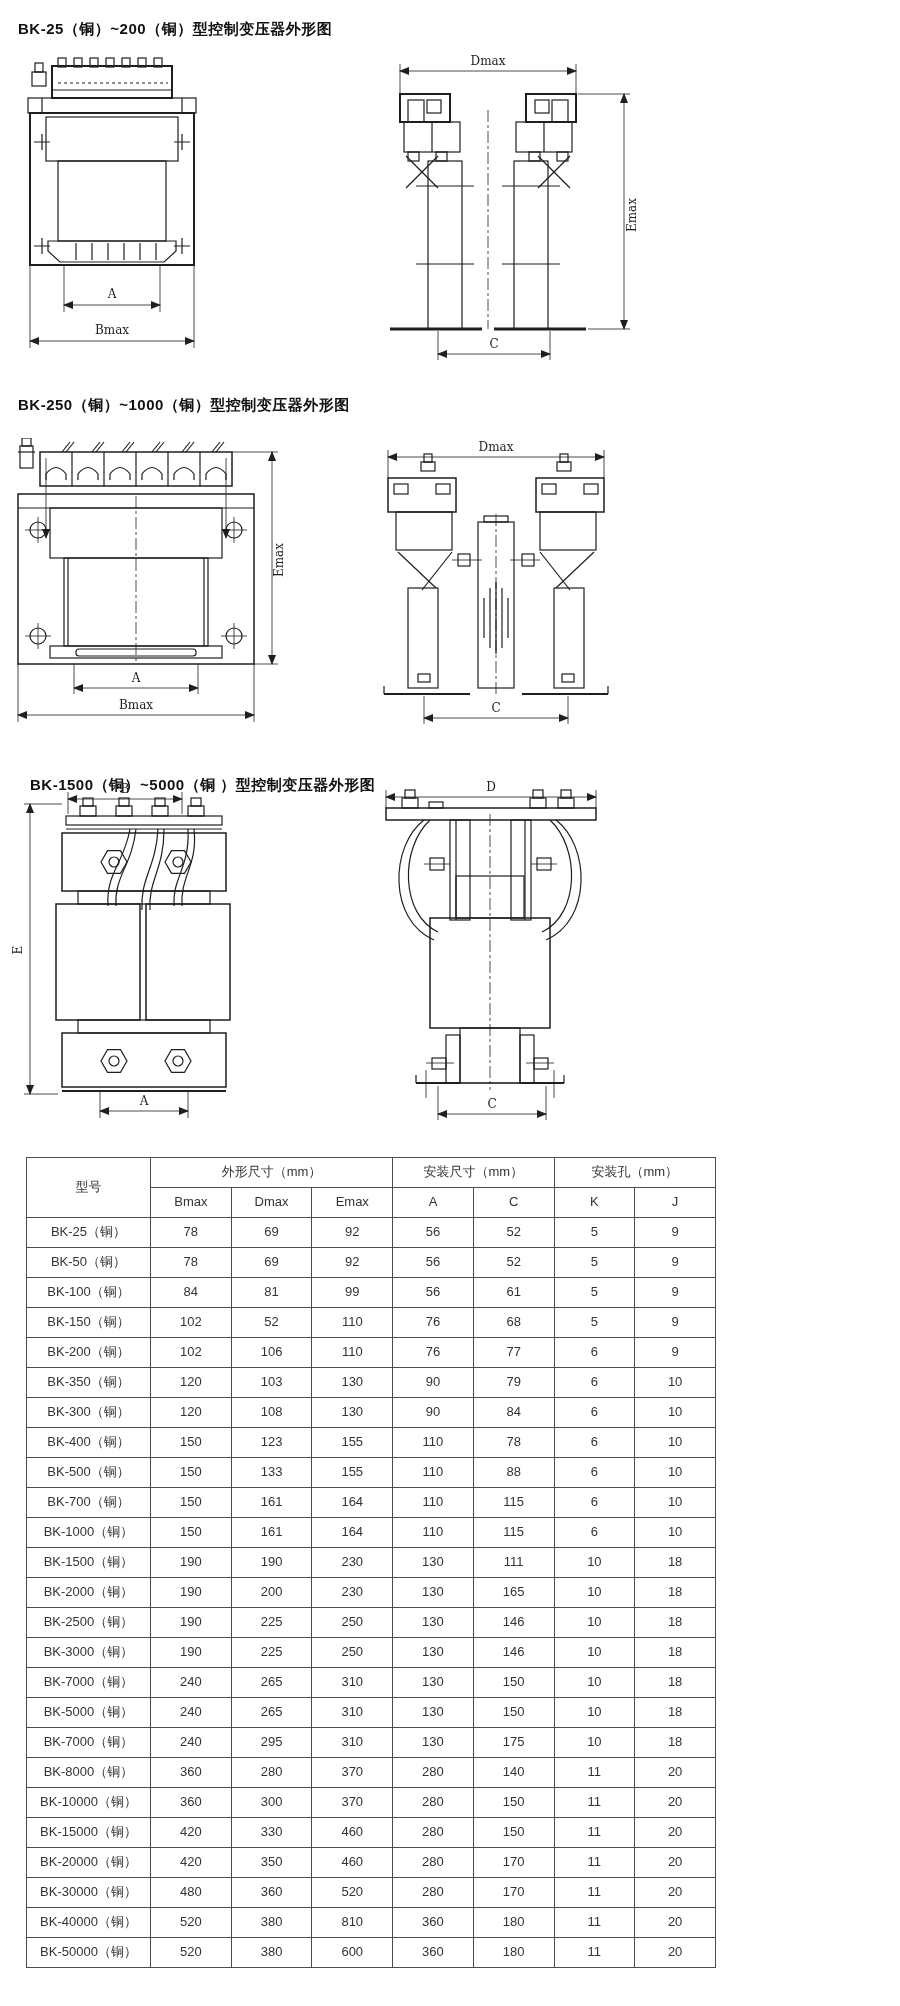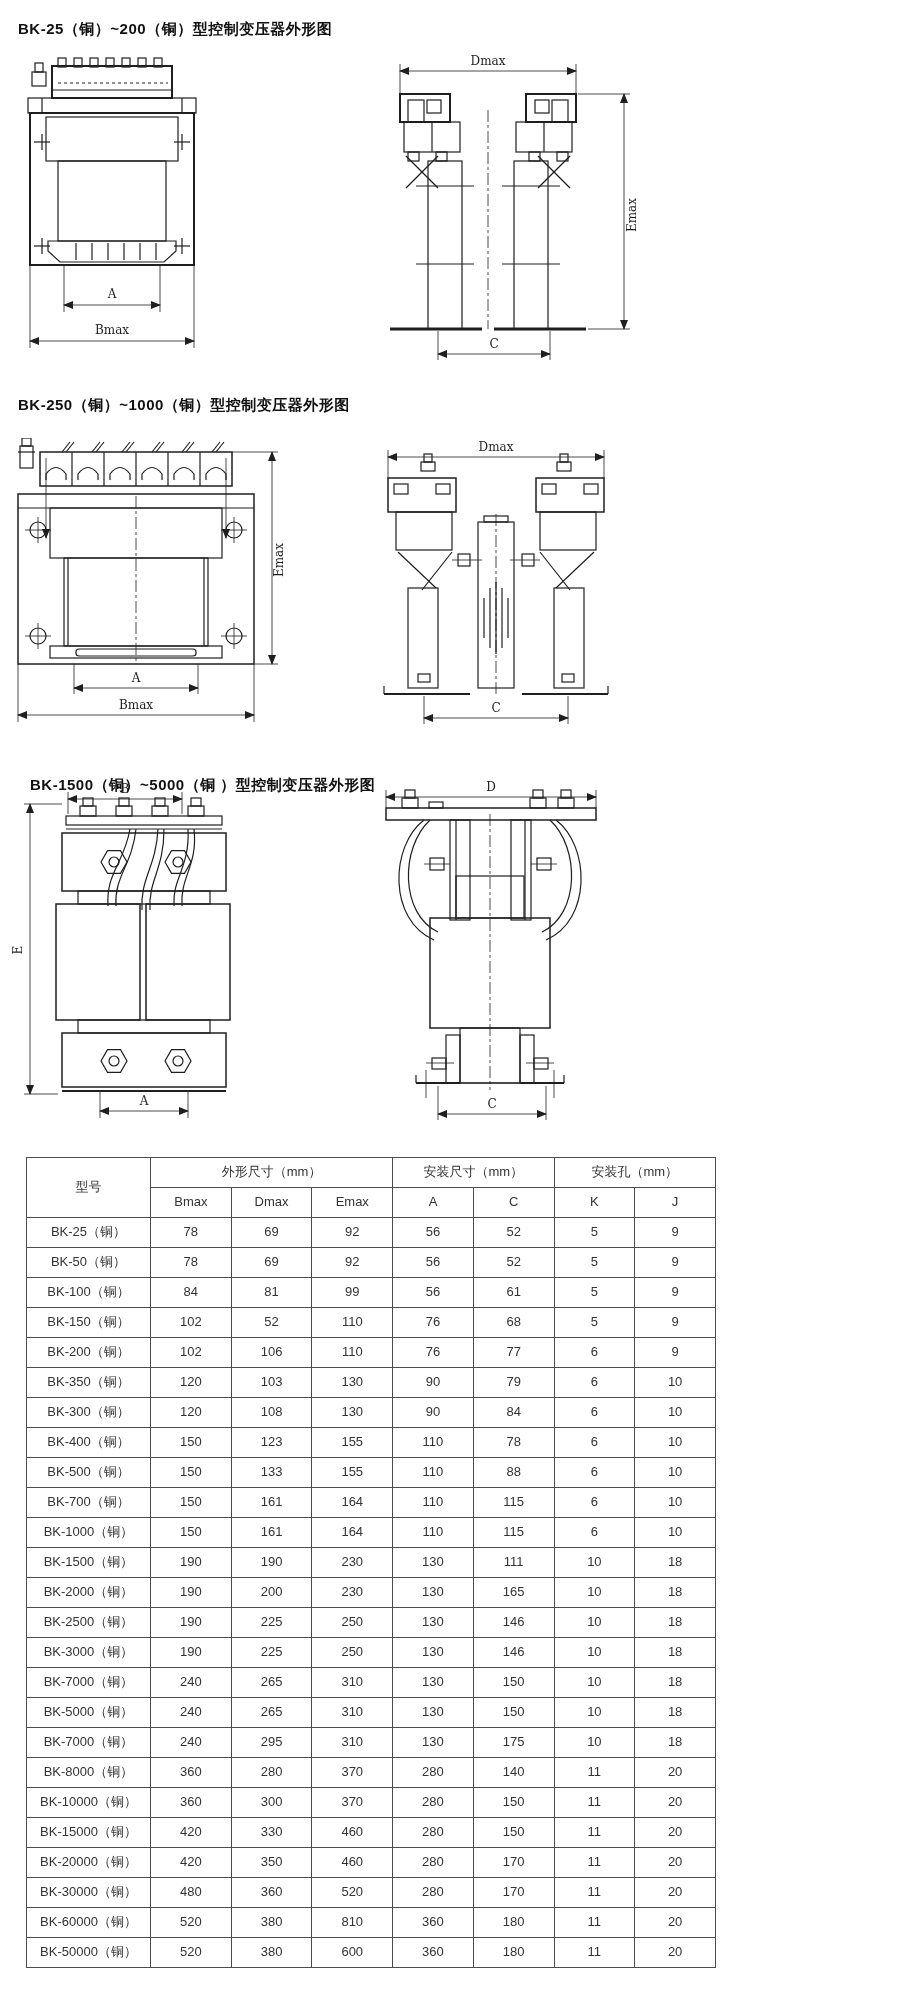--- a/index.html
+++ b/index.html
@@ -1,17 +1,17 @@
 <!DOCTYPE html>
 <html><head>
 <meta charset="utf-8">
 <style>
   html,body{margin:0;padding:0;background:#ffffff;}
   .page{position:relative;width:900px;height:2006px;background:#fff;overflow:hidden;
-        font-family:"Liberation Sans",sans-serif;color:#222;}
+        font-family:"Liberation Sans",sans-serif;color:#222;border-radius:13px;}
   .sec-heading{position:absolute;left:18px;font-size:15px;font-weight:bold;color:#111;
         letter-spacing:.5px;white-space:nowrap;}
   #h1{top:20px;} #h2{top:396px;} #h3{top:776px;margin-left:12px;}
   .fig{position:absolute;}
   #figA{left:18px;top:50px;} #figB{left:380px;top:50px;}
   #figC{left:10px;top:438px;} #figD{left:372px;top:438px;}
   #figE{left:12px;top:780px;} #figF{left:368px;top:780px;}
   svg text{font-family:"DejaVu Serif",serif;font-size:12px;fill:#1f1f1f;}
   table.spec{position:absolute;left:26px;top:1157px;width:690px;border-collapse:collapse;
         table-layout:fixed;}
@@ -627,21 +627,21 @@
           <td>BK-30000（铜）</td>
           <td>480</td>
           <td>360</td>
           <td>520</td>
           <td>280</td>
           <td>170</td>
           <td>11</td>
           <td>20</td>
         </tr>
         <tr>
-          <td>BK-60000（铜）</td>
+          <td>BK-40000（铜）</td>
           <td>520</td>
           <td>380</td>
           <td>810</td>
           <td>360</td>
           <td>180</td>
           <td>11</td>
           <td>20</td>
         </tr>
         <tr>
           <td>BK-50000（铜）</td>

